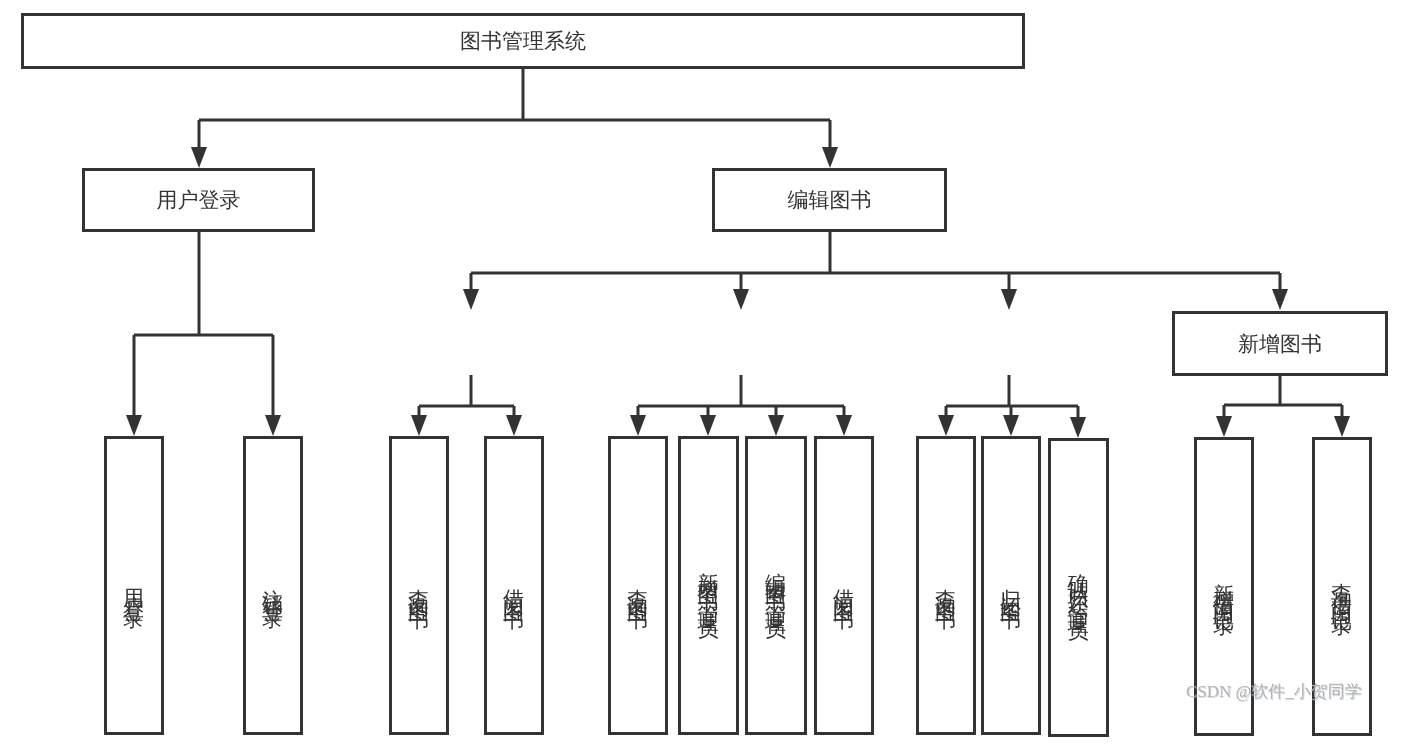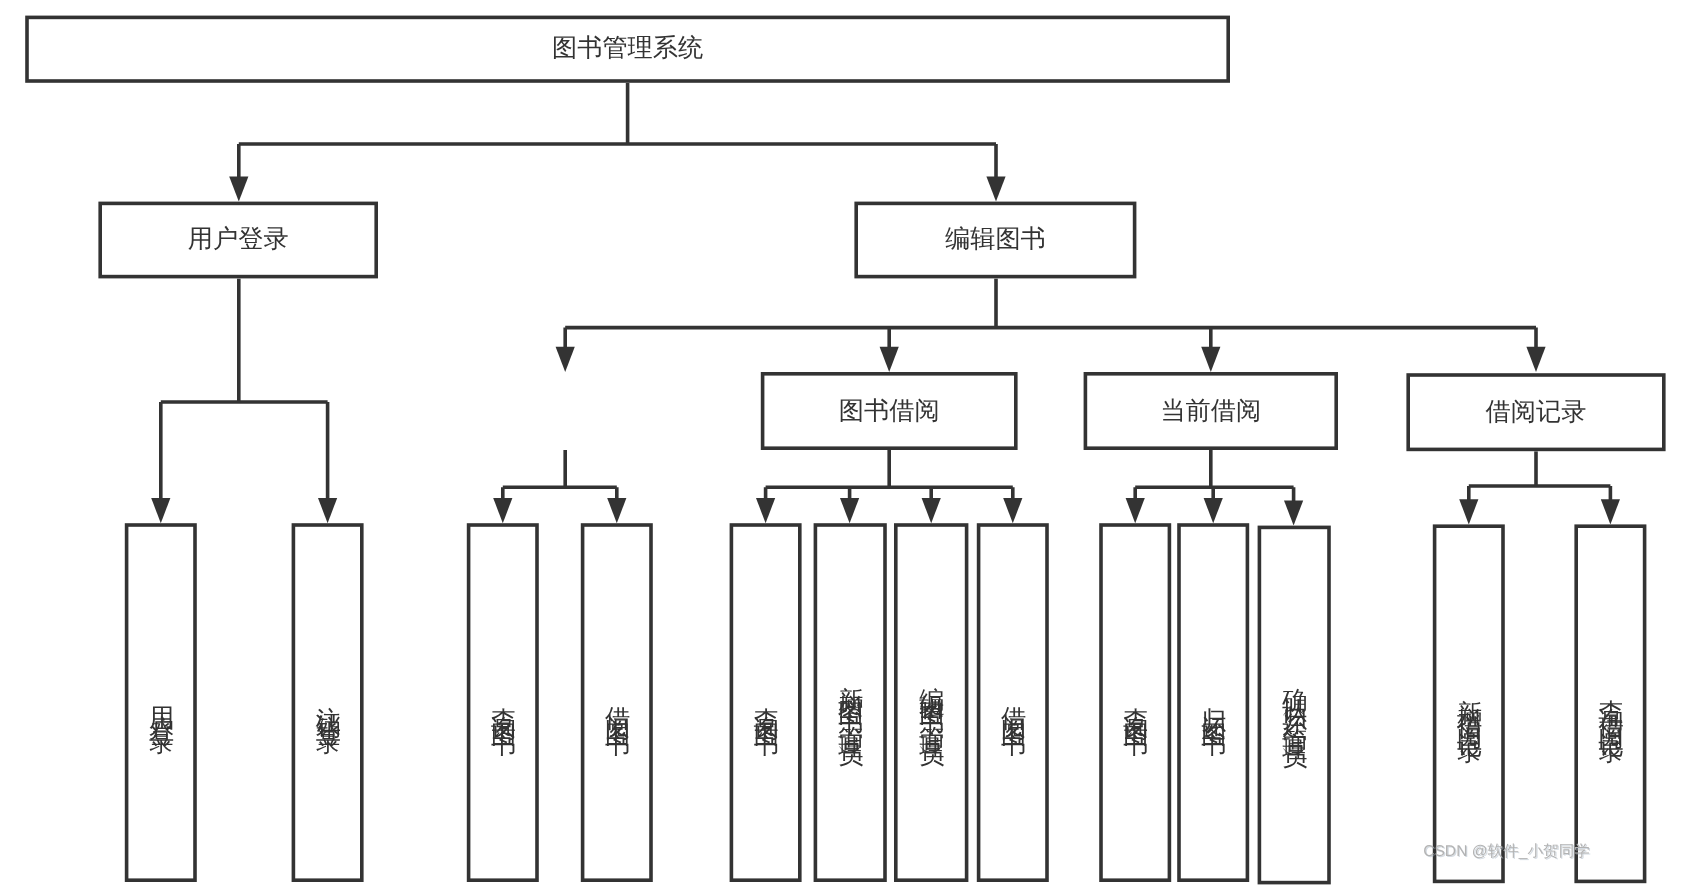--- a/index.html
+++ b/index.html
@@ -51,27 +51,28 @@
   }
   .vbox {
     writing-mode: vertical-rl;
     text-orientation: mixed;
     letter-spacing: 0.32em;
   }
 
   .watermark {
     position: absolute;
     left: 1186px;
-    top: 700px;
-    font-size: 13px;
+    top: 680px;
+    font-size: 17px;
     color: var(--watermark);
     text-shadow: 1px 1px 0 rgba(160,175,190,0.45);
     z-index: 3;
     white-space: nowrap;
     pointer-events: none;
+    font-family: Liberation Serif, serif;
   }
 </style>
 </head>
 <body>
 
 <div class="canvas">
 
   <svg class="connectors" viewBox="0 0 1405 747" xmlns="http://www.w3.org/2000/svg">
 
     <path d="M523 69 V120 M199 120 H830 M199 120 V150 M830 120 V150"></path>
@@ -106,23 +107,21 @@
     <path d="M1280 376 V405 M1224 405 H1342 M1224 405 V419 M1342 405 V419"></path>
     <polygon points="1216,416 1232,416 1224,437"></polygon>
     <polygon points="1334,416 1350,416 1342,437"></polygon>
   </svg>
 
   <div class="box" style="left:21px; top:13px; width:1004px; height:56px;">图书管理系统</div>
 
   <div class="box" style="left:82px; top:168px; width:233px; height:64px;">用户登录</div>
   <div class="box" style="left:712px; top:168px; width:235px; height:64px;">编辑图书</div>
 
-  <div class="box" style="left:634px; top:310px; width:214px; height:65px;">图书借阅</div>
-  <div class="box" style="left:903px; top:310px; width:212px; height:65px;">当前借阅</div>
-  <div class="box" style="left:1172px; top:311px; width:216px; height:65px;">借阅记录</div>
+  <div class="box" style="left:1172px; top:311px; width:216px; height:65px;">新增图书</div>
 
   <div class="box vbox" style="left:104px; top:436px; width:60px; height:299px;">用户登录</div>
   <div class="box vbox" style="left:243px; top:436px; width:60px; height:299px;">注销登录</div>
 
   <div class="box vbox" style="left:389px; top:436px; width:60px; height:299px;">查询图书</div>
   <div class="box vbox" style="left:484px; top:436px; width:60px; height:299px;">借阅图书</div>
 
   <div class="box vbox" style="left:608px; top:436px; width:60px; height:299px;">查询图书</div>
   <div class="box vbox" style="left:678px; top:436px; width:61px; height:299px;">新增图书（管理员）</div>
   <div class="box vbox" style="left:745px; top:436px; width:62px; height:299px;">编辑图书（管理员）</div>

